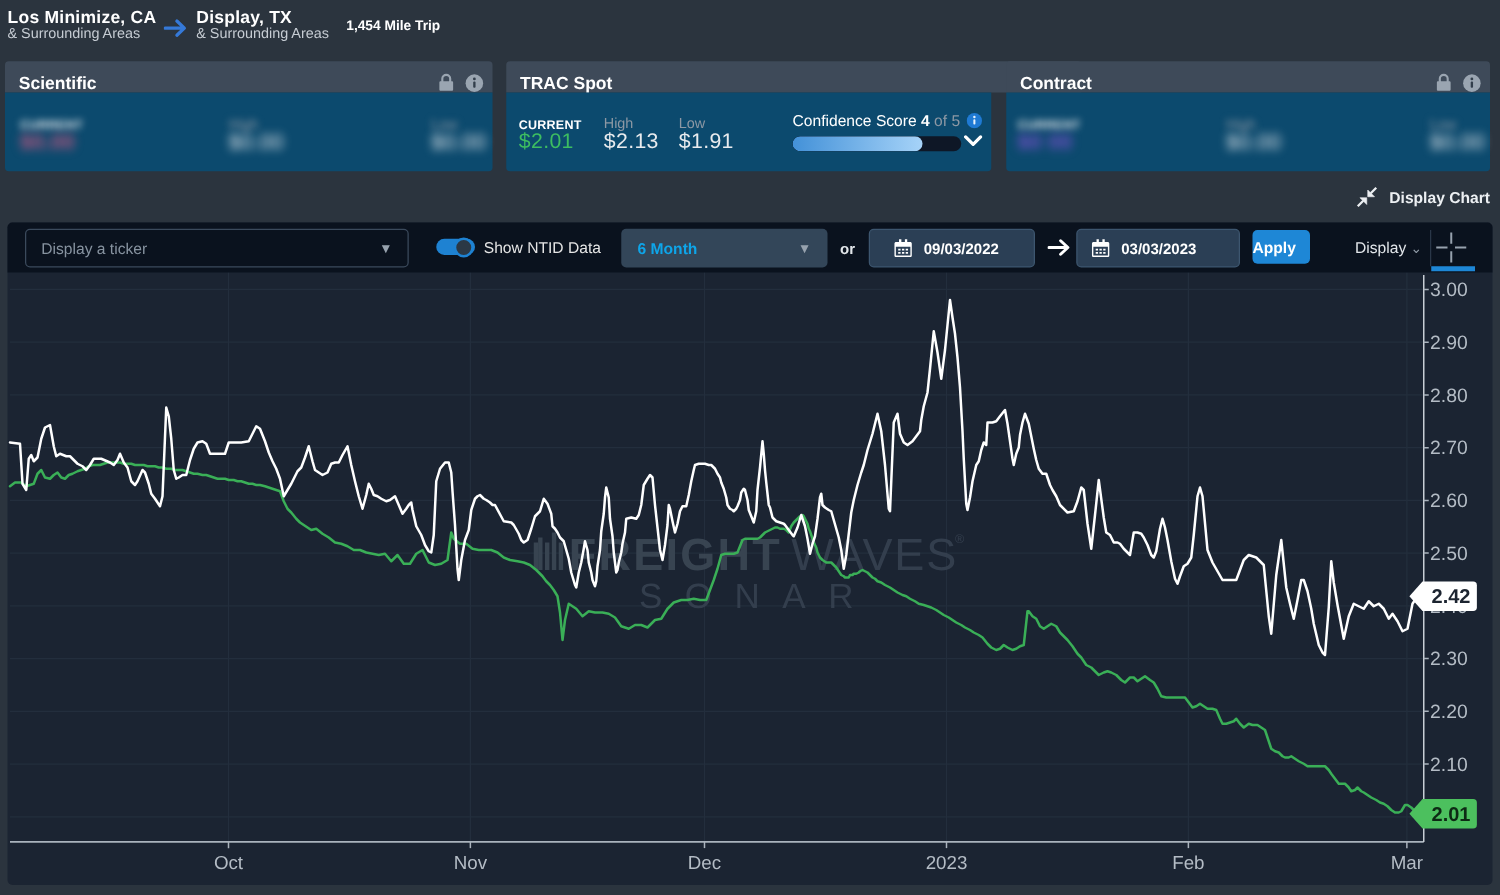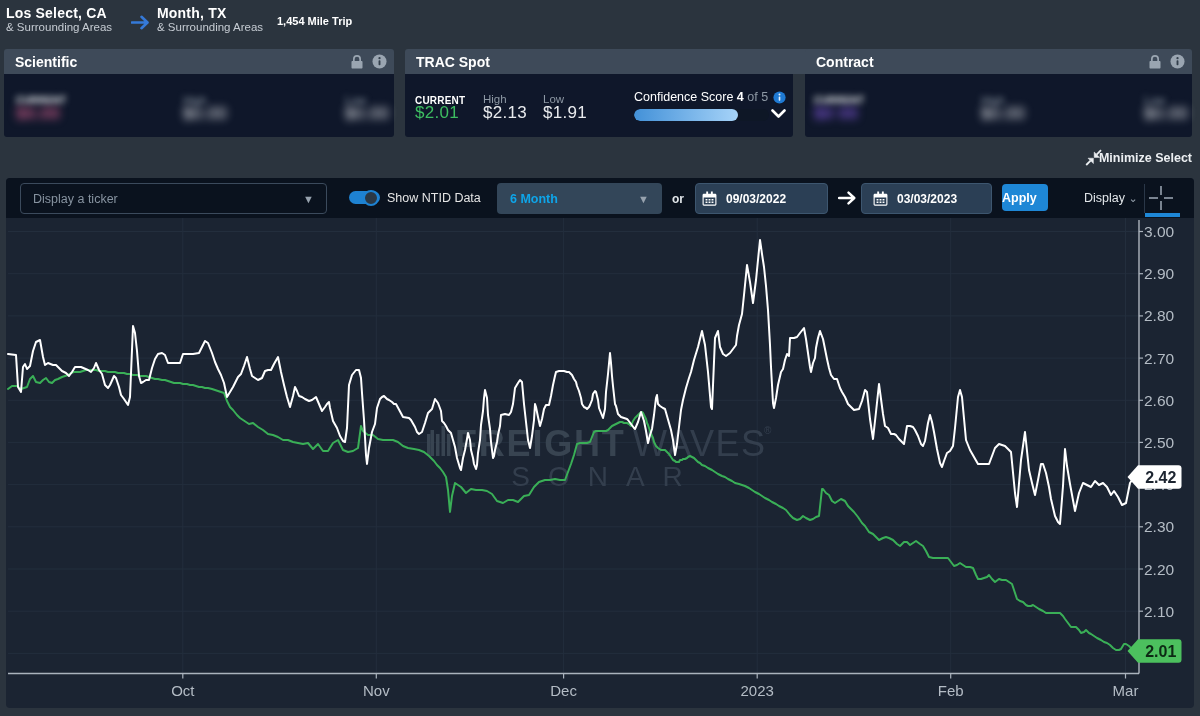--- a/index.html
+++ b/index.html
@@ -1,39 +1,39 @@
 <!DOCTYPE html>
 <html><head><meta charset="utf-8">
 <style>
 *{margin:0;padding:0;box-sizing:border-box}
 html,body{width:1200px;height:716px;overflow:hidden;background:#2b343e;font-family:"Liberation Sans",sans-serif}
 .abs{position:absolute}
 .lane-title{font-size:14px;font-weight:bold;color:#fff;letter-spacing:0.2px}
 .lane-sub{font-size:11.5px;color:#c6ccd3}
-.panel-head{position:absolute;top:49px;height:25px;background:#3e4a59;border-radius:3px 3px 0 0;display:flex;align-items:center;padding:0 7px 0 11px}
+.panel-head{position:absolute;top:49px;height:25px;background:#3e4a59;border-radius:3px 3px 0 0;display:flex;align-items:flex-end;padding:0 7px 0 11px}
 .panel-head span{font-size:14px;font-weight:bold;color:#fff}
-.panel-body{position:absolute;top:74px;height:63px;background:#0f172a;border-radius:0 0 3px 3px}
+.panel-body{position:absolute;top:74px;height:63px;background:#0c4a6e;border-radius:0 0 3px 3px}
 .icons{margin-left:auto;display:flex;align-items:center;gap:7px}
 .lab{font-size:10px;font-weight:bold;color:#fff;letter-spacing:0.2px}
 .lab2{font-size:11.5px;color:#8d98a4}
 .val{font-size:17px;color:#e9ebee;letter-spacing:0.3px}
 .blur3{filter:blur(3px)}
 .blur4{filter:blur(4px)}
 </style></head>
 <body>
 
 <div class="abs" style="left:6px;top:5px">
-    <div class="lane-title">Los Select, CA</div>
+    <div class="lane-title">Los Minimize, CA</div>
     <div class="lane-sub">&amp; Surrounding Areas</div>
   </div>
 <div class="abs" style="left:131px;top:15px"><svg width="19" height="15" viewBox="0 0 19 15">
       <path d="M1 7.5 H16 M10.5 1.8 L16.5 7.5 L10.5 13.2" stroke="#3579d8" stroke-width="2.6" fill="none" stroke-linecap="round" stroke-linejoin="round"></path>
     </svg></div>
 <div class="abs" style="left:157px;top:5px">
-    <div class="lane-title">Month, TX</div>
+    <div class="lane-title">Display, TX</div>
     <div class="lane-sub">&amp; Surrounding Areas</div>
   </div>
 <div class="abs" style="left:277px;top:15px;color:#fff;font-size:11px;font-weight:bold">1,454 Mile Trip</div>
 
 <div class="panel-head" style="left:4px;width:390px">
     <span>Scientific</span>
     <span class="icons">
       <svg width="16" height="16" viewBox="0 0 16 16">
         <path fill="#9aa5b1" d="M4 7V5a4 4 0 0 1 8 0v2h.5c.6 0 1 .4 1 1v5.5c0 .6-.4 1-1 1h-9c-.6 0-1-.4-1-1V8c0-.6.4-1 1-1H4zm1.7 0h4.6V5a2.3 2.3 0 0 0-4.6 0v2z"></path>
       </svg>
@@ -112,39 +112,39 @@
 <div class="abs" style="left:1085px;top:149px;width:17px;height:17px">
 <svg width="17" height="17" viewBox="0 0 17 17">
       <g fill="#eceff2" stroke="#eceff2">
         <polygon points="9.2,8.4 9.2,3 14.6,8.4" stroke-width="0.5"></polygon>
         <line x1="11.6" y1="5.6" x2="16" y2="1.2" stroke-width="1.8"></line>
         <polygon points="8.4,9.2 3,9.2 8.4,14.6" stroke-width="0.5"></polygon>
         <line x1="5.6" y1="11.6" x2="1.2" y2="16" stroke-width="1.8"></line>
       </g>
     </svg>
 </div>
-<div class="abs" style="right:8px;top:151px;color:#eceff2;font-size:12.5px;font-weight:bold;white-space:nowrap">Minimize Select</div>
+<div class="abs" style="right:8px;top:151px;color:#eceff2;font-size:12.5px;font-weight:bold;white-space:nowrap">Display Chart</div>
 
 <div class="abs" style="left:6px;top:178px;width:1188px;height:530px;background:#1b2432;border-radius:4px"></div>
 <div class="abs" style="left:6px;top:178px;width:1188px;height:40px;background:#0a121e;border-radius:4px 4px 0 0"></div>
 
 <div class="abs" style="left:20px;top:183px;width:307px;height:31px;border:1px solid #3b4a5c;border-radius:4px;display:flex;align-items:center;padding:0 12px">
   <span style="font-size:12.5px;color:#8793a0">Display a ticker</span>
   <span style="margin-left:auto;color:#97a2ae;font-size:11px">▼</span>
 </div>
 <div class="abs" style="left:349px;top:191px;width:31px;height:13px;border-radius:7px;background:#1e82d2">
   <div style="position:absolute;right:1px;top:-1.5px;width:16px;height:16px;border-radius:50%;background:#2b3845;border:2px solid #1e82d2"></div>
 </div>
 <div class="abs" style="left:387px;top:191px;color:#e5e5e5;font-size:12.5px">Show NTID Data</div>
 <div class="abs" style="left:497px;top:183px;width:165px;height:31px;background:#334659;border-radius:4px;display:flex;align-items:center;padding:0 13px">
   <span style="font-size:12.5px;color:#0ea5e9;font-weight:bold">6 Month</span>
   <span style="margin-left:auto;color:#97a2ae;font-size:11px">▼</span>
 </div>
 <div class="abs" style="left:672px;top:192px;color:#e2e6ea;font-size:12px;font-weight:bold">or</div>
-<div class="abs" style="left:695px;top:183px;width:133px;height:31px;background:#2b3f55;border:1px solid #3d566f;border-radius:4px;display:flex;align-items:center;padding:0 6px;gap:9px">
+<div class="abs" style="left:695px;top:183px;width:133px;height:31px;background:#2b3f55;border:1px solid #3d566f;border-radius:4px;display:flex;align-items:center;padding:0 19px;gap:9px">
   <svg width="15" height="15" viewBox="0 0 16 16">
       <path fill="#fff" d="M2 2.8h2.5V.5h2v2.3h3V.5h2v2.3H14c.8 0 1.4.6 1.4 1.4v10c0 .8-.6 1.4-1.4 1.4H2c-.8 0-1.4-.6-1.4-1.4v-10c0-.8.6-1.4 1.4-1.4zm-.2 4v7.5h12.4V6.8H1.8zm2 1.7h2v1.6h-2V8.5zm3.2 0h2v1.6h-2V8.5zm3.2 0h2v1.6h-2V8.5zm-6.4 2.8h2v1.6h-2v-1.6zm3.2 0h2v1.6h-2v-1.6zm3.2 0h2v1.6h-2v-1.6z"></path>
     </svg>
   <span style="font-size:12px;color:#fff;font-weight:bold">09/03/2022</span>
 </div>
 <div class="abs" style="left:838px;top:191px"><svg width="19" height="14" viewBox="0 0 19 14">
       <path d="M1 7 H16 M10.5 1.6 L16.3 7 L10.5 12.4" stroke="#fff" stroke-width="2.4" fill="none" stroke-linecap="round" stroke-linejoin="round"></path>
     </svg></div>
 <div class="abs" style="left:861px;top:183px;width:131px;height:31px;background:#2b3f55;border:1px solid #3d566f;border-radius:4px;display:flex;align-items:center;padding:0 11px;gap:9px">
   <svg width="15" height="15" viewBox="0 0 16 16">

